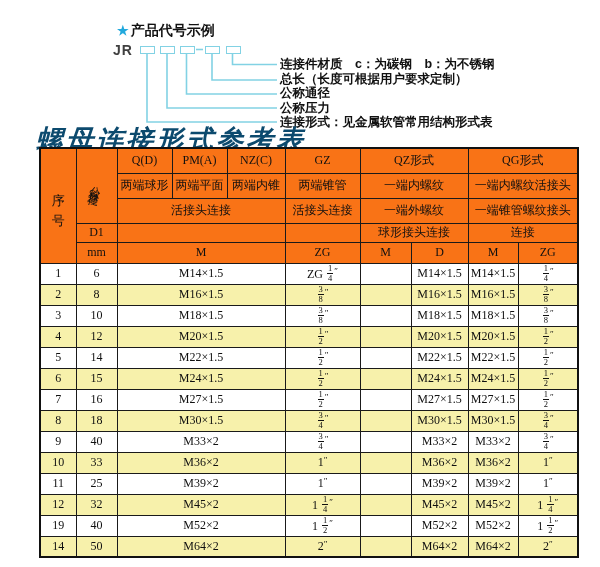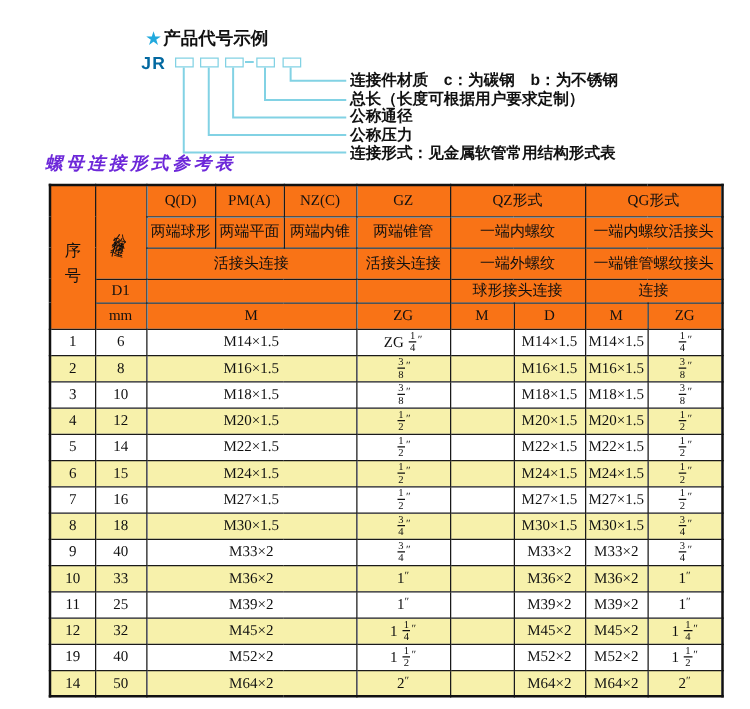--- a/index.html
+++ b/index.html
@@ -9,34 +9,34 @@
   }
   
   #leader-svg{position:absolute;left:0;top:0;}
   .diag-title{
     position:absolute;left:117px;top:22px;font-family:"Liberation Sans",sans-serif;
     font-weight:bold;font-size:14px;color:#111;white-space:nowrap;
   }
   .diag-title .star{color:#22a9dd;font-size:13px;margin-right:2px;}
   .code-prefix{
     position:absolute;left:113px;top:42px;font-family:"Liberation Sans",sans-serif;
-    font-weight:bold;font-size:14px;color:#0369a1;letter-spacing:1px;
+    font-weight:bold;font-size:14px;color:#404040;letter-spacing:1px;
   }
   .code-box{
     position:absolute;width:13px;height:6px;border:1.5px solid #82d2e4;
     background:#ffffff;top:46px;
   }
   .diag-label{
     position:absolute;left:280px;height:13px;line-height:13px;white-space:nowrap;
     font-family:"Liberation Sans",sans-serif;font-weight:bold;font-size:12.5px;color:#111;
   }
   
   .table-title{
     position:absolute;left:36px;top:122px;font-family:"Liberation Serif",serif;
-    font-weight:bold;font-style:italic;font-size:14px;letter-spacing:3px;color:#6d28d9;
+    font-weight:bold;font-style:italic;font-size:27px;letter-spacing:3px;color:#0c4a6e;
     white-space:nowrap;
   }
   
   #ref-table{
     position:absolute;left:39px;top:147px;width:538px;
     border-collapse:collapse;table-layout:fixed;
     border:2px solid #111;
   }
   #ref-table td{
     border:1px solid #1a1a1a;text-align:center;vertical-align:middle;

